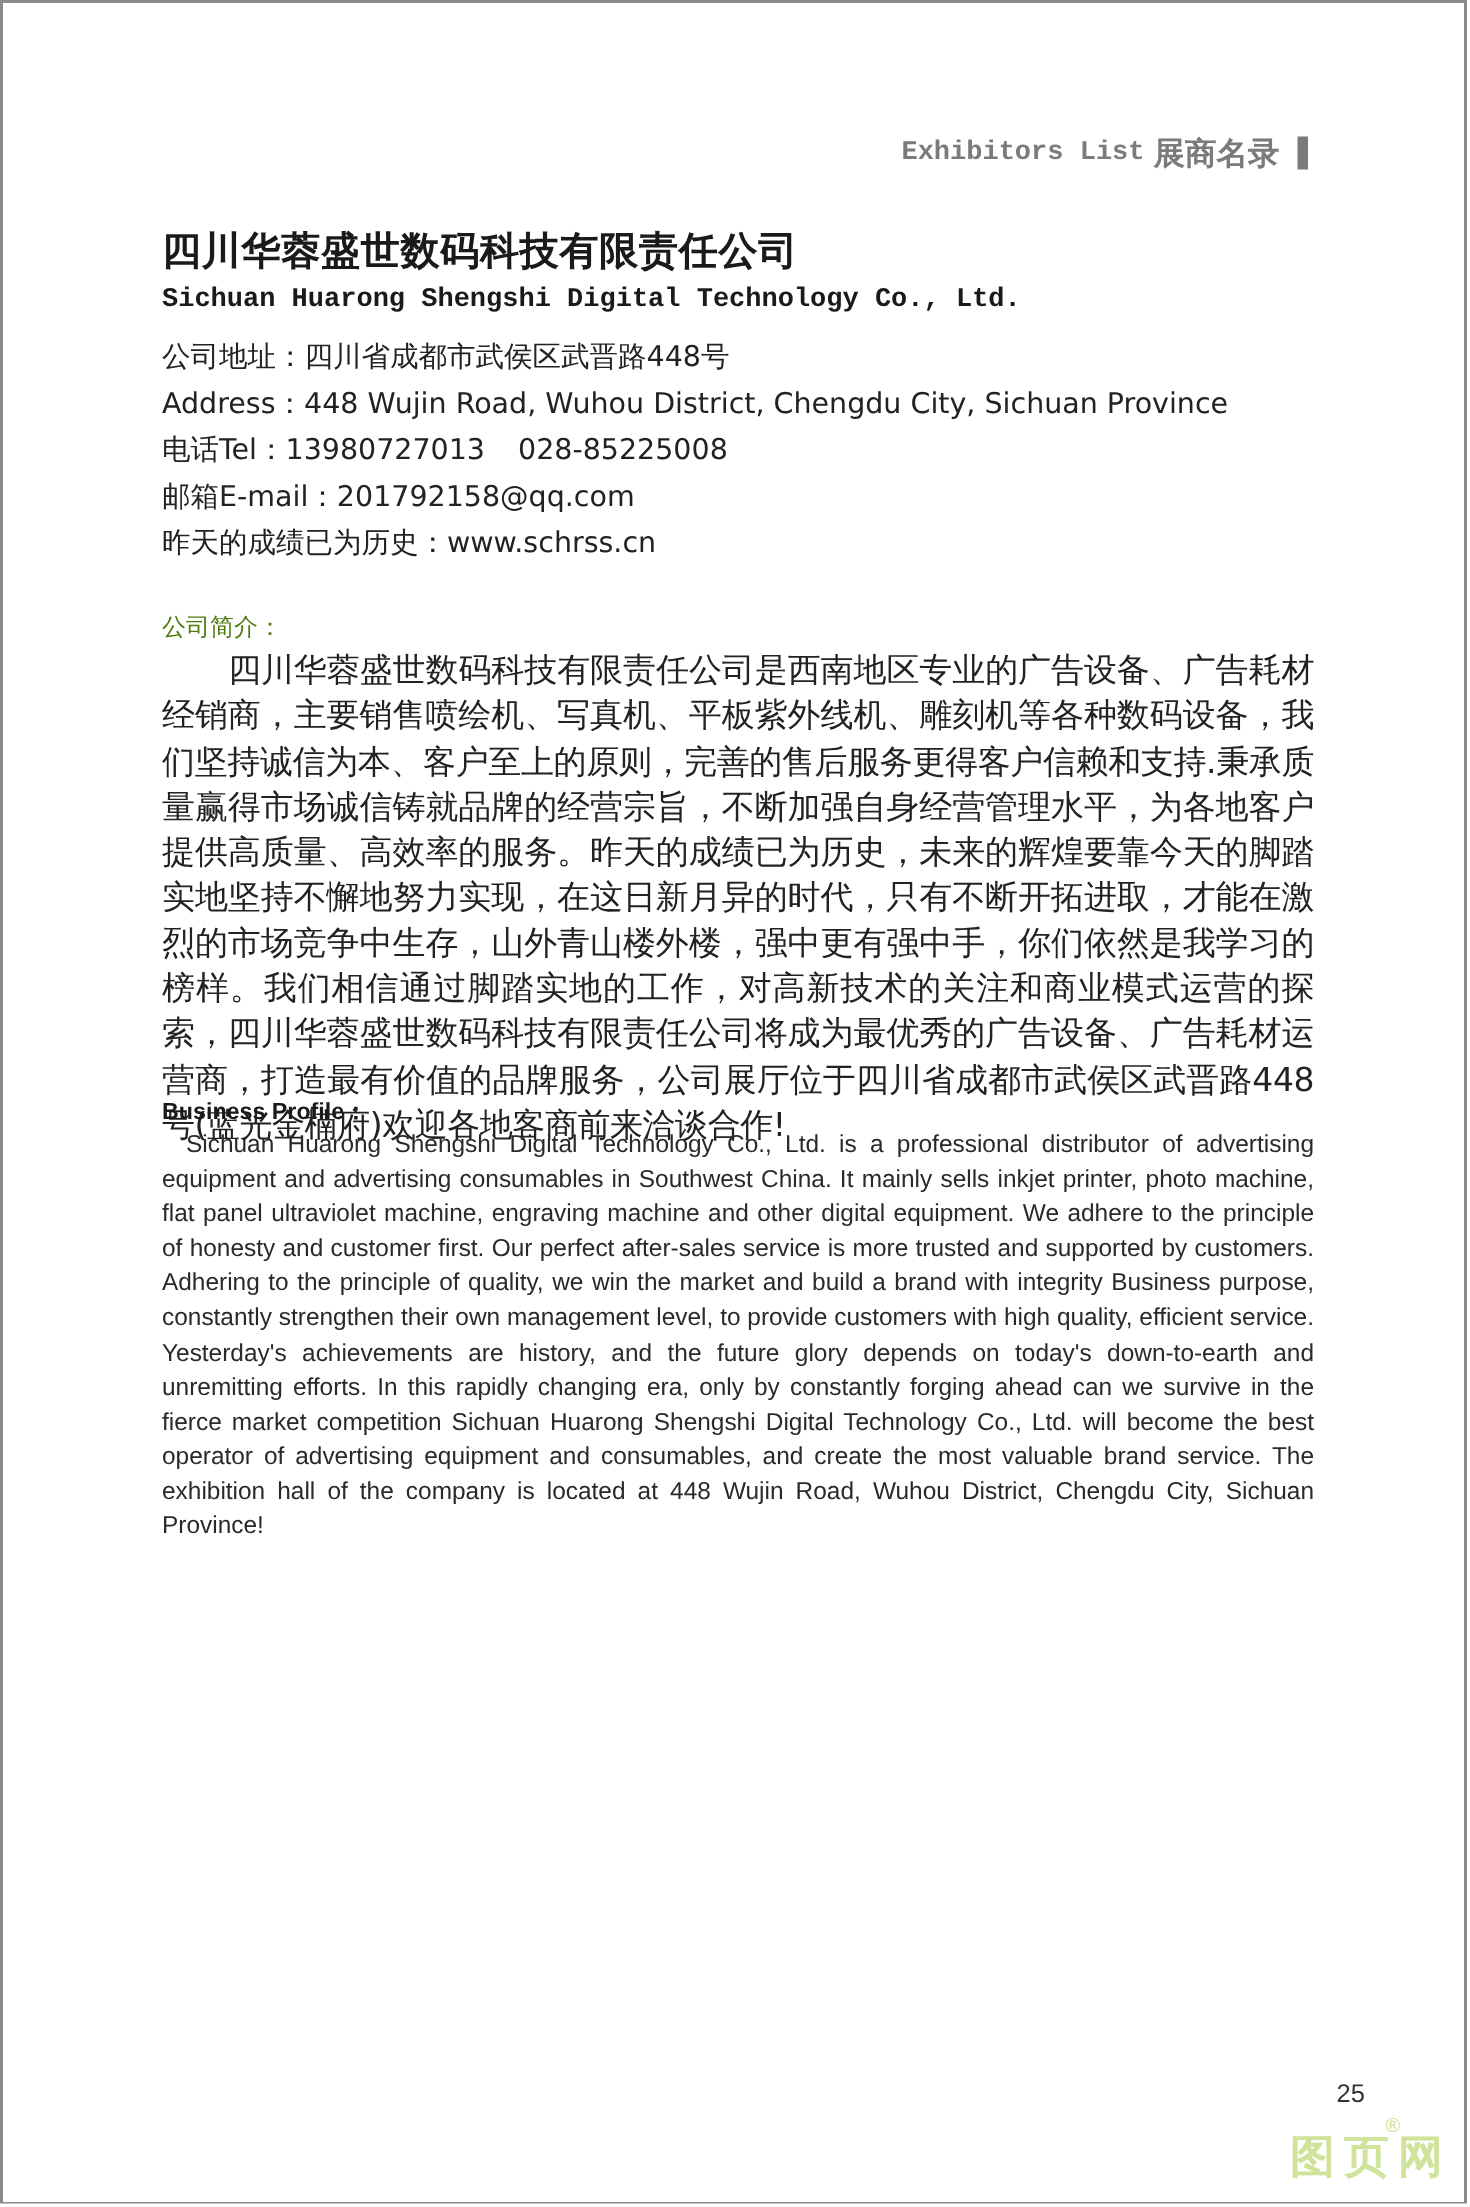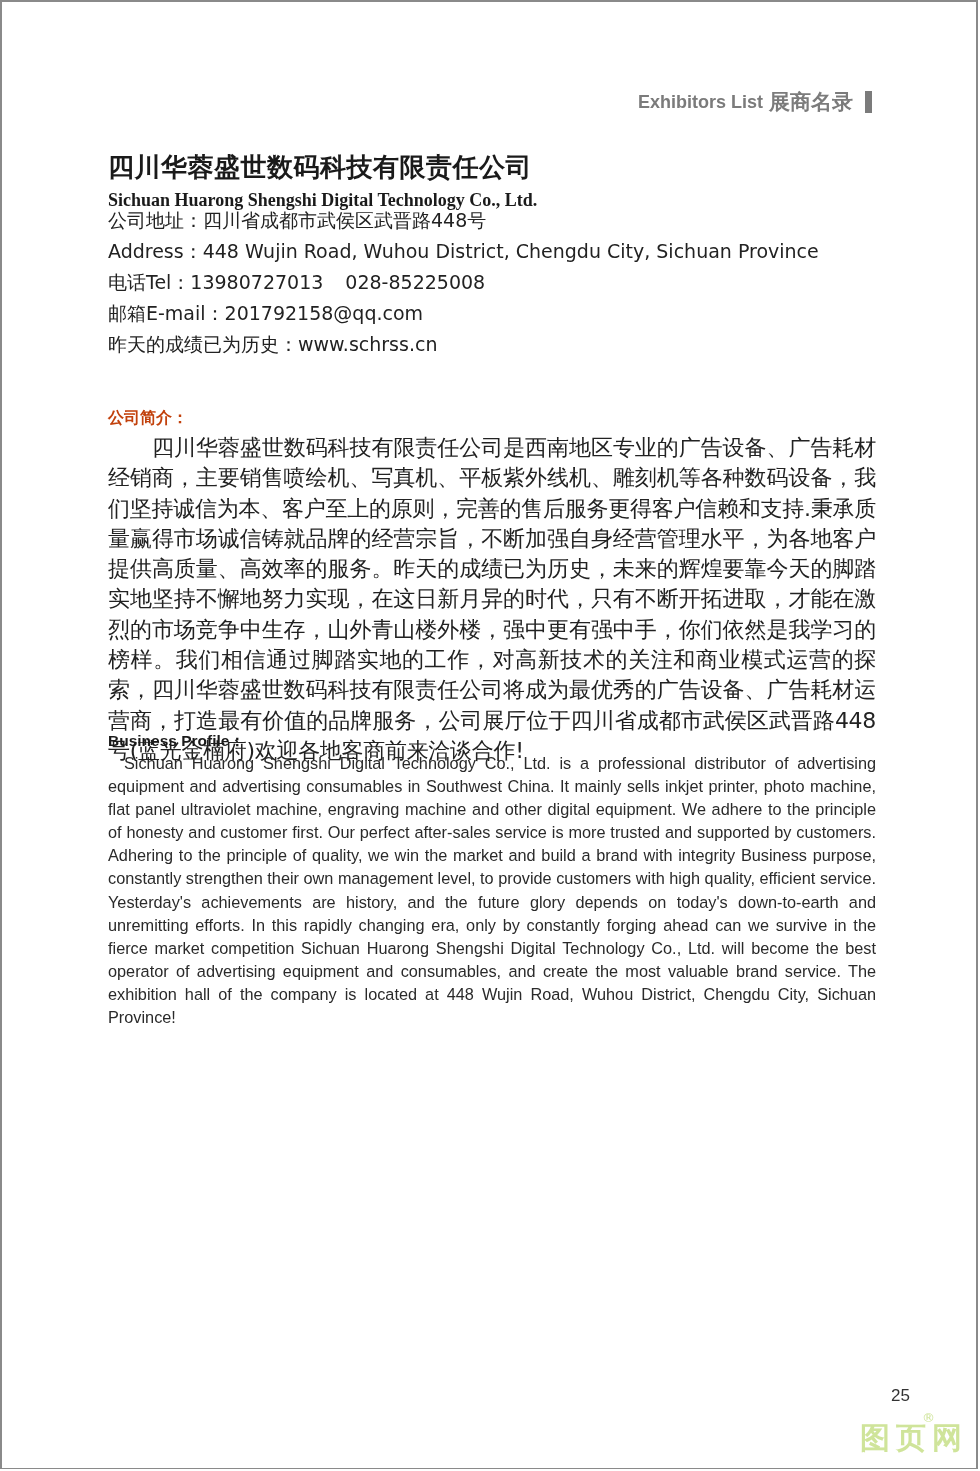--- a/index.html
+++ b/index.html
@@ -15,43 +15,43 @@
     border-left: 2px solid #8a8a8a;
     border-right: 2px solid #8a8a8a;
     border-bottom: 1px solid #8a8a8a;
     box-sizing: border-box;
   }
   .header-tag {
     position: absolute; right: 104px; top: 86px;
     display: flex; align-items: center; gap: 6px;
     color: #7b7b7b;
   }
-  .header-tag .en { font-family: Liberation Sans, sans-serif; font-weight: bold; font-size: 18px; }
+  .header-tag .en { font-family: Liberation Mono, monospace; font-weight: bold; font-size: 18px; }
   .header-tag .zh { font-family: "DejaVu Sans", sans-serif; font-weight: bold; font-size: 21px; }
   .header-tag .bar { width: 7px; height: 22px; background: #7b7b7b; margin-left: 6px; }
 
   .company-zh {
     position: absolute; left: 106px; top: 148px;
     font-size: 26px; font-weight: bold; color: #1a1a1a; letter-spacing: 0.5px;
   }
   .company-en {
     position: absolute; left: 106px; top: 188px;
-    font-family: Liberation Serif, serif; font-size: 18px; font-weight: bold; color: #1a1a1a;
+    font-family: Liberation Mono, monospace; font-size: 18px; font-weight: bold; color: #1a1a1a;
   }
   .contact {
-    position: absolute; left: 106px; top: 205px;
+    position: absolute; left: 106px; top: 223px;
     font-size: 19px; color: #222;
   }
   .contact .row { height: 31px; line-height: 26px; white-space: nowrap; }
   .contact .gap { display: inline-block; width: 22px; }
 
   .intro-zh {
     position: absolute; left: 106px; top: 406px; width: 768px;
   }
-  .intro-zh .heading { font-size: 16px; font-weight: bold; margin-bottom: 4px; color: #c2410c; }
+  .intro-zh .heading { font-size: 16px; font-weight: normal; margin-bottom: 4px; color: #4d7c0f; }
   .intro-zh .body {
     font-size: 22px; line-height: 30.3px; color: #222;
     text-indent: 2em; text-align: justify; letter-spacing: -0.3px;
   }
 
   .intro-en {
     position: absolute; left: 106px; top: 729px; width: 768px;
     font-family: "Liberation Sans", sans-serif;
   }
   .intro-en .heading { font-size: 15.5px; font-weight: bold; color: #1a1a1a; }

